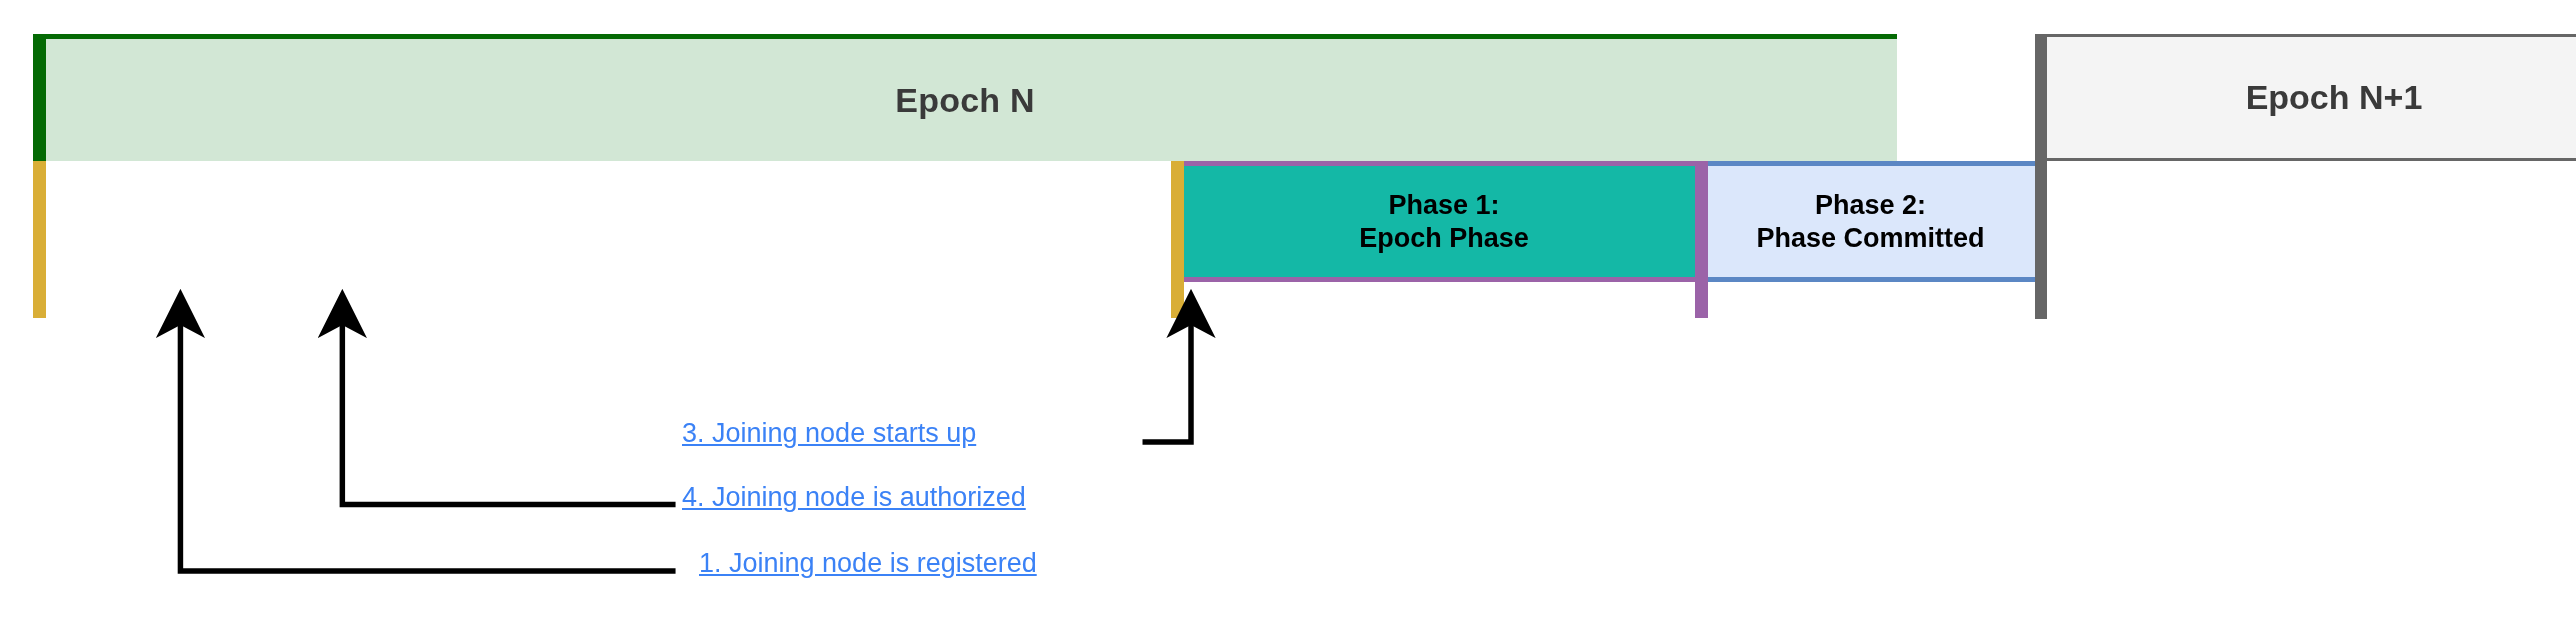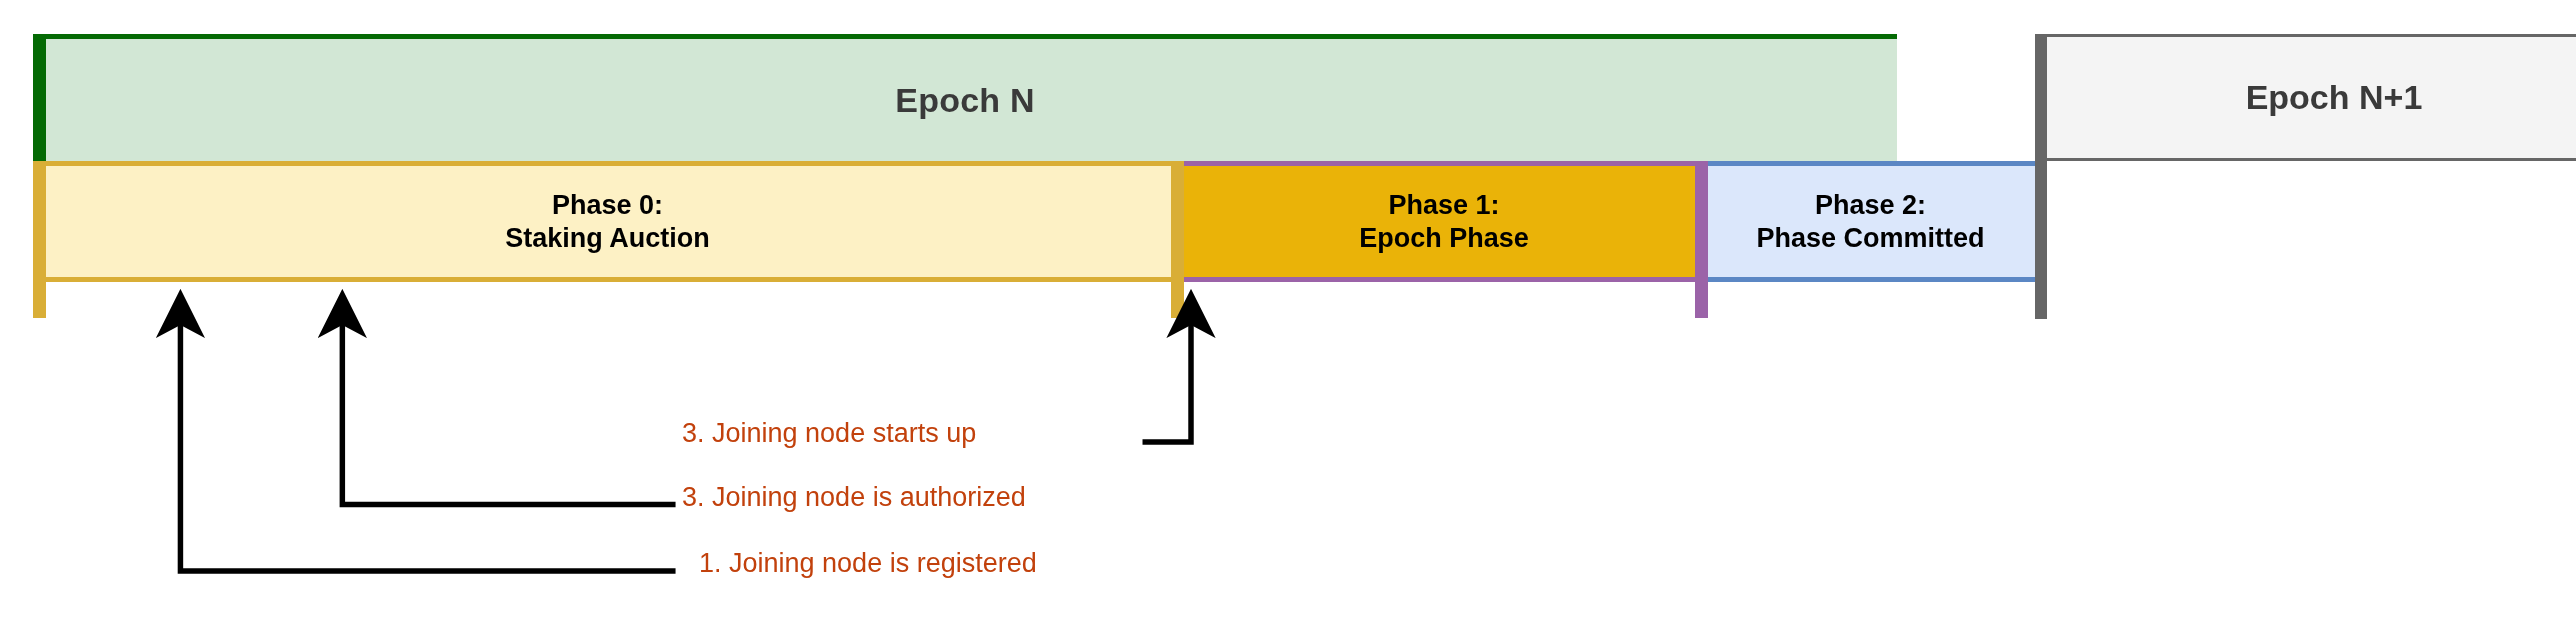--- a/index.html
+++ b/index.html
@@ -100,21 +100,21 @@
   .phase-0 {
     left: 33px;
     width: 1149px;
     background: #fdf1c5;
     border-top: 5.5px solid #d9ae36;
     border-bottom: 5.5px solid #d9ae36;
   }
   .phase-1 {
     left: 1182px;
     width: 524px;
-    background: #eab308;
+    background: #14b8a6;
     border-top: 5.5px solid #9b63a8;
     border-bottom: 5.5px solid #9b63a8;
   }
   .phase-2 {
     left: 1706px;
     width: 329px;
     background: #dbe7fb;
     border-top: 5.5px solid #5b87c4;
     border-bottom: 5.5px solid #5b87c4;
     text-align: right;
@@ -134,46 +134,43 @@
   .callouts {
     left: 0; top: 0;
     width: 2576px;
     height: 632px;
     pointer-events: none;
   }
 
   
   .note {
     font-size: 27px;
-    color: #c2410c;
+    color: #3b82f6;
     white-space: nowrap;
     font-weight: normal;
+    text-decoration: underline;
   }
   .note-3 { left: 682px; top: 418px; }
   .note-2 { left: 682px; top: 482px; }
   .note-1 { left: 682px; top: 548px; margin-left: 17px; }
 </style>
 </head>
 <body>
 
 <div id="stage">
 
   <div class="abs epoch-n">
     <span class="epoch-n-label">Epoch N</span>
   </div>
   <div class="abs epoch-n-leftbar"></div>
 
   <div class="abs epoch-n1">
     <span class="epoch-n1-label">Epoch N+1</span>
   </div>
 
-  <div class="abs phase phase-0">
-    <span>Phase 0:</span>
-    <span>Staking Auction</span>
-  </div>
 
   <div class="abs phase phase-1">
     <span>Phase 1:</span>
     <span>Epoch Phase</span>
   </div>
 
   <div class="abs phase phase-2">
     <span>Phase 2:</span>
     <span>Phase Committed</span>
   </div>
@@ -192,17 +189,17 @@
     </defs>
 
     <path d="M 863 730 L 230 730 L 230 385" fill="none" stroke="#000000" stroke-width="7" marker-end="url(#ah)"></path>
 
     <path d="M 863 645 L 437 645 L 437 385" fill="none" stroke="#000000" stroke-width="7" marker-end="url(#ah)"></path>
 
     <path d="M 1460 565 L 1522 565 L 1522 385" fill="none" stroke="#000000" stroke-width="7" marker-end="url(#ah)"></path>
   </svg>
 
   <div class="abs note note-3">3. Joining node starts up</div>
-  <div class="abs note note-2">3. Joining node is authorized</div>
+  <div class="abs note note-2">4. Joining node is authorized</div>
   <div class="abs note note-1">1. Joining node is registered</div>
 
 </div>
 
 
 </body></html>

